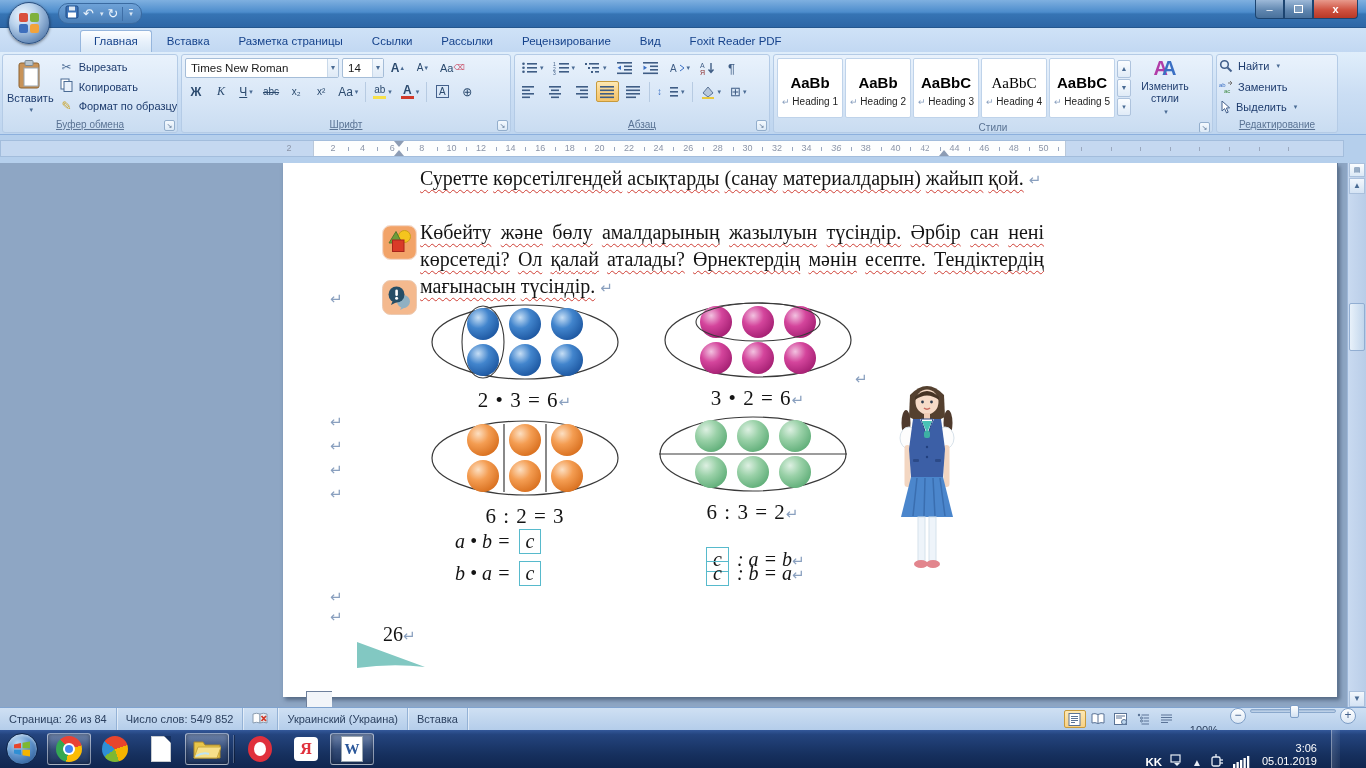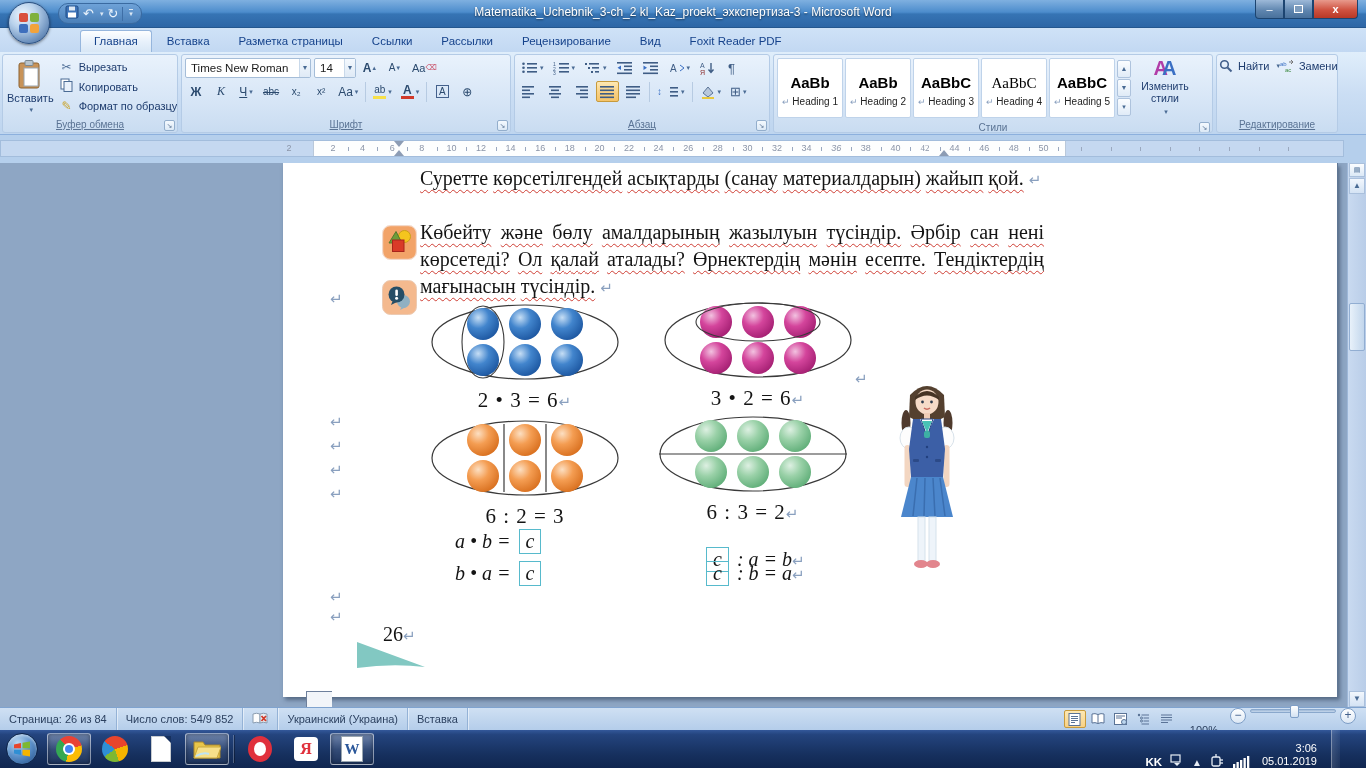--- a/index.html
+++ b/index.html
@@ -62,21 +62,21 @@
   .scard.serif .sample { font-family:"Liberation Serif",serif; font-weight:normal; }
   .scard .sname { font-size:10px; color:#222; white-space:nowrap; }
   .scard .sname .ret { color:#8aa0bf; font-size:9px; }
   .sscroll { display:flex; flex-direction:column; gap:1px; margin:0 2px; }
   .sscroll div { width:14px; height:18px; border:1px solid #aec3dd; background:linear-gradient(#fbfdff,#e0ebf7); color:#4a6b94; font-size:7px; text-align:center; line-height:16px; border-radius:2px; }
   .chgstyles { width:64px; display:flex; flex-direction:column; align-items:center; justify-content:center; font-size:10.5px; color:#1e3c6e; text-align:center; line-height:12px; gap:2px; }
   .aa-icon { font-size:20px; font-weight:bold; line-height:20px; }
   .aa-icon .a1 { color:#b13da8; } .aa-icon .a2 { color:#3a6fc4; margin-left:-6px; }
 
   
-  .editcol { display:flex; justify-content:space-between; padding:2px 2px; }
+  .editcol { display:flex; flex-direction:column; justify-content:space-between; padding:2px 2px; }
   .ecmd { display:flex; align-items:center; gap:5px; font-size:11px; color:#1e3c6e; height:18px; white-space:nowrap; }
 
   
   .rulerrow { position:relative; height:28px; background:#b5cfec; }
   .tabsel { position:absolute; left:3px; top:5px; width:17px; height:17px; background:linear-gradient(#ffffff,#e4edf8); border:1px solid #98b2d2; border-radius:2px; }
   .tabsel::after { content:""; position:absolute; left:4px; top:4px; width:7px; height:7px; border-left:2px solid #5a7396; border-bottom:2px solid #5a7396; }
   .ruler { position:absolute; left:0; right:22px; top:5px; height:17px; background:#c5d8f0; border:1px solid #a3bddc; }
   .ruler-white { position:absolute; left:312px; width:753px; top:0; bottom:0; background:#fdfefe; border-left:1px solid #b9c8da; border-right:1px solid #b9c8da; }
   .rnum { position:absolute; top:2px; font-size:9px; color:#8b95a8; transform:translateX(-50%); }
   .rtick { position:absolute; top:6px; width:1px; height:4px; background:#9aa8bf; }
@@ -155,21 +155,20 @@
               <rect x="4" y="1.5" width="6" height="4" fill="#dce8f4"></rect>
               <rect x="3" y="7.5" width="8" height="5" fill="#fff"></rect>
             </svg>
         </span>
         <span class="qbtn">↶</span>
         <span class="mini-arrow" style="color:#dce8f4">▾</span>
         <span class="qbtn">↻</span>
         <span class="qsep"></span>
         <span class="mini-arrow" style="color:#dce8f4;border-top:1px solid #dce8f4">▾</span>
       </div>
-      <div class="title">Matematika_Uchebnik_3-ch_2 kl_Kaz_proekt_эхкспертиза-3 - Microsoft Word</div>
       <div class="winbtns">
         <div class="wbtn first">–</div>
         <div class="wbtn">
             <span class="restore-glyph"></span>
           </div>
         <div class="wbtn close">x</div>
       </div>
     </div>
 
     <div class="tabsrow" id="tabsrow">
@@ -218,21 +217,21 @@
         </div>
         <div class="rg-label">
           <span>Буфер обмена</span>
           <span class="launcher">↘</span>
         </div>
       </div>
 
       <div class="rgroup" style="width:330px">
         <div class="rg-body fontgrp-body">
           <div class="frow">
-            <div class="combo" style="width:126px">
+            <div class="combo" style="width:154px">
               <span>Times New Roman</span>
               <span class="arr">▾</span>
             </div>
             <div class="combo" style="width:42px">
               <span>14</span>
               <span class="arr">▾</span>
             </div>
             <div class="rbtn fbtn">
                 <b>А</b>
                 <span style="font-size:6px;color:#4a6b94">▲</span>

